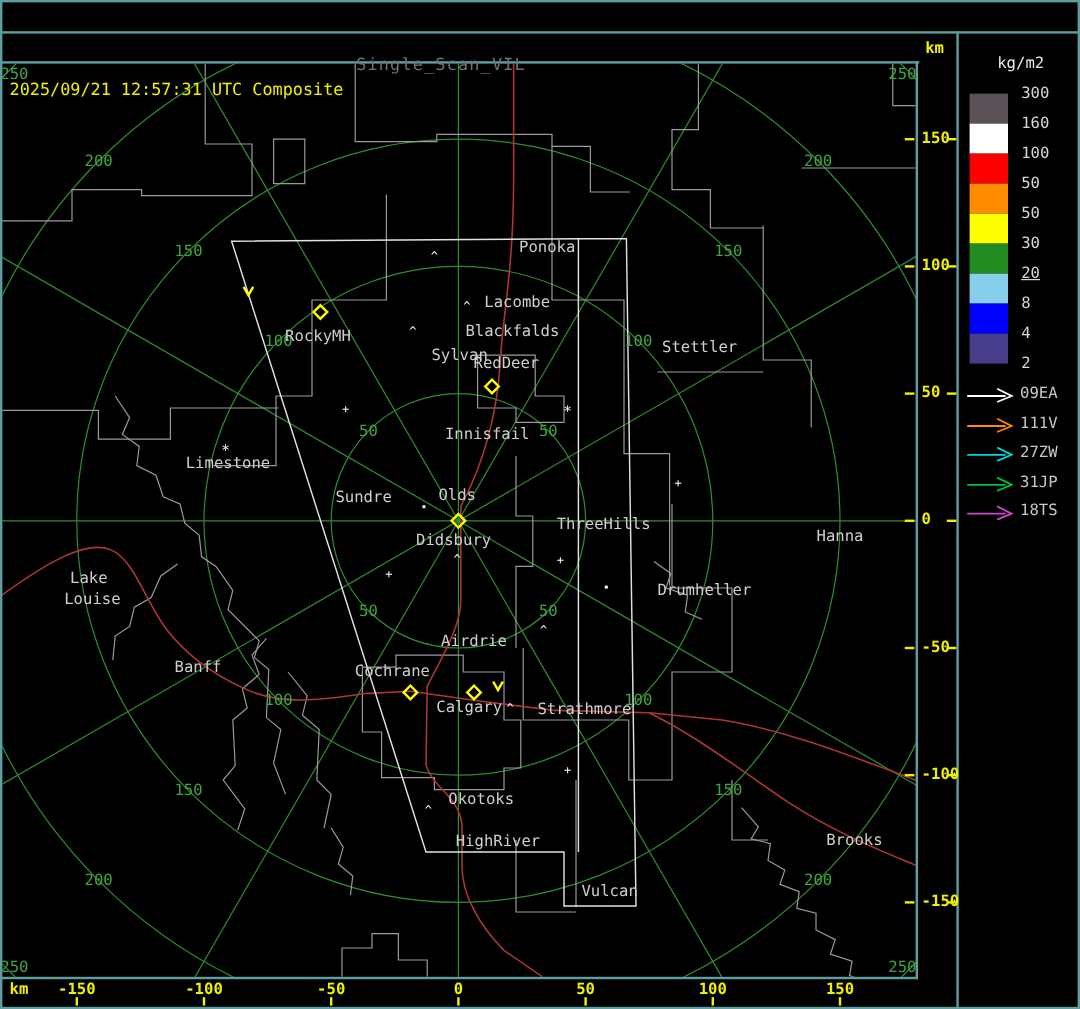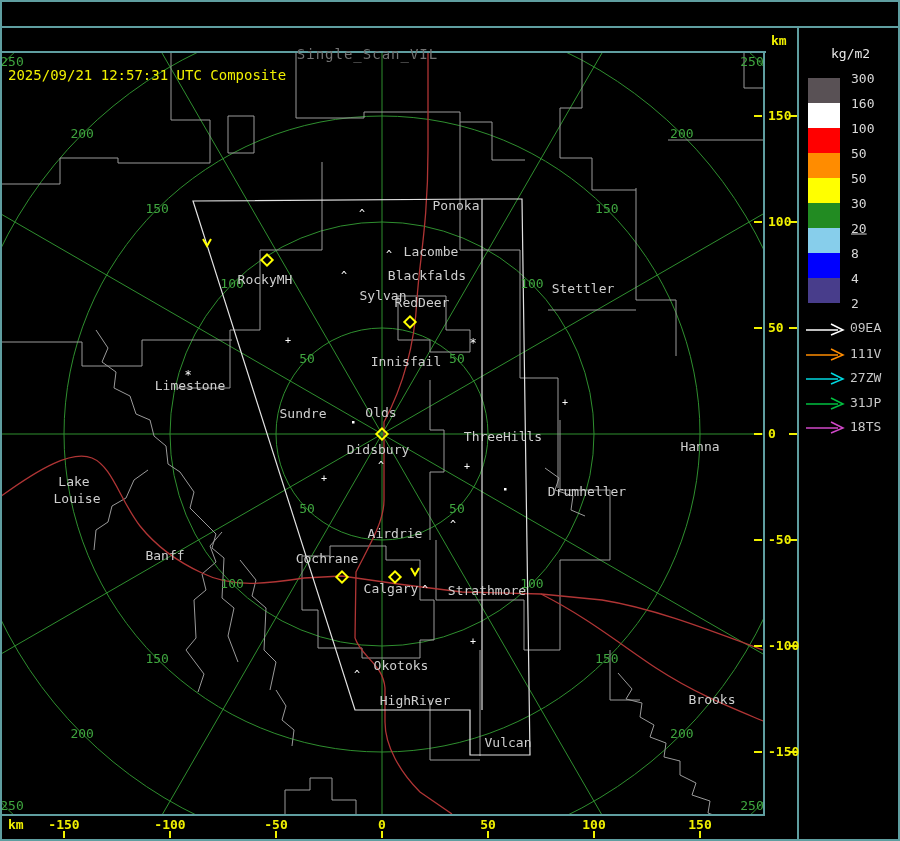--- a/index.html
+++ b/index.html
@@ -248,21 +248,21 @@
       <div class="scalelab" style="top: 228px; text-decoration: underline;">20</div>
       <div class="scalelab" style="top: 253px;">8</div>
       <div class="scalelab" style="top: 278px;">4</div>
       <div class="scalelab" style="top: 303px;">2</div>
     </div>
   <div id="legend-tracks">
       <div style="position: absolute; left: 804px; top: 321px;"><svg width="44" height="14">
           <line x1="2" y1="8" x2="34" y2="8" stroke="#ffffff" stroke-width="1.5"></line>
           <polyline points="27,2 39,8 27,13" stroke="#ffffff" fill="none" stroke-width="1.5"></polyline>
         </svg></div>
-      <div class="tracklab" style="top: 328px; font-family: Liberation Mono, monospace;">09EA</div>
+      <div class="tracklab" style="top: 328px;">09EA</div>
       <div style="position: absolute; left: 804px; top: 345.5px;"><svg width="44" height="14">
           <line x1="2" y1="8" x2="34" y2="8" stroke="#ff8c00" stroke-width="1.5"></line>
           <polyline points="27,2 39,8 27,13" stroke="#ff8c00" fill="none" stroke-width="1.5"></polyline>
         </svg></div>
       <div class="tracklab" style="top: 352.5px;">111V</div>
       <div style="position: absolute; left: 804px; top: 370px;"><svg width="44" height="14">
           <line x1="2" y1="8" x2="34" y2="8" stroke="#00d8e0" stroke-width="1.5"></line>
           <polyline points="27,2 39,8 27,13" stroke="#00d8e0" fill="none" stroke-width="1.5"></polyline>
         </svg></div>
       <div class="tracklab" style="top: 377px;">27ZW</div>

